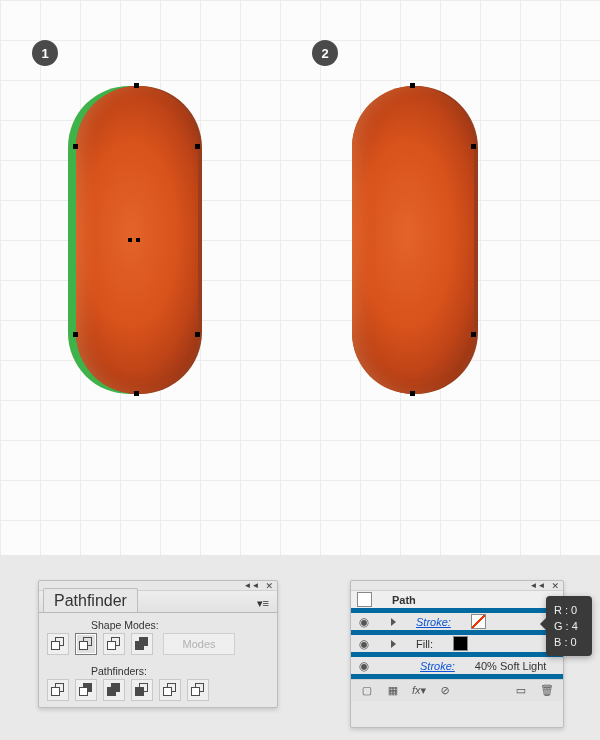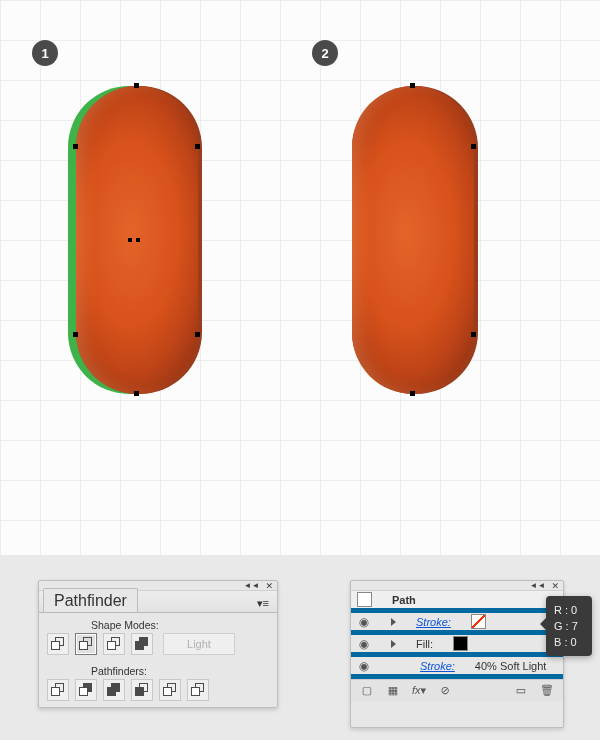--- a/index.html
+++ b/index.html
@@ -165,21 +165,21 @@
           <div class="sq front"></div>
         </div>
       </div>
     <div class="pf-btn">
         <div class="pf-glyph">
           <div class="sq back fill"></div>
           <div class="sq front fill" style="background:#4a4a4a"></div>
         </div>
       </div>
     <div class="expand-btn">
-        <span>Light</span>
+        <span>Modes</span>
       </div>
   </div>
   <div class="section-label">Pathfinders:</div>
   <div class="icon-row">
     <div class="pf-btn">
         <div class="pf-glyph">
           <div class="sq back"></div>
           <div class="sq front"></div>
         </div>
       </div>
@@ -251,15 +251,15 @@
     <span class="ico"><i>fx</i>▾</span>
     <span class="ico">⊘</span>
     <div style="flex:1"></div>
     <span class="ico">▭</span>
     <span class="ico">🗑</span>
   </div>
 </div>
 
 <div class="rgb-popup">
   <div>R : 0</div>
-  <div>G : 7</div>
+  <div>G : 4</div>
   <div>B : 0</div>
 </div>
 
 </body></html>

